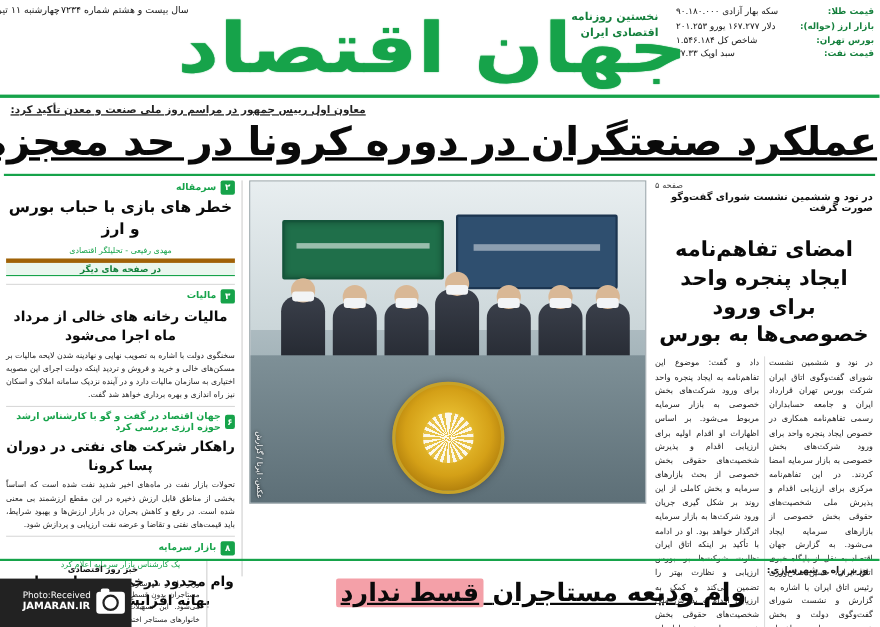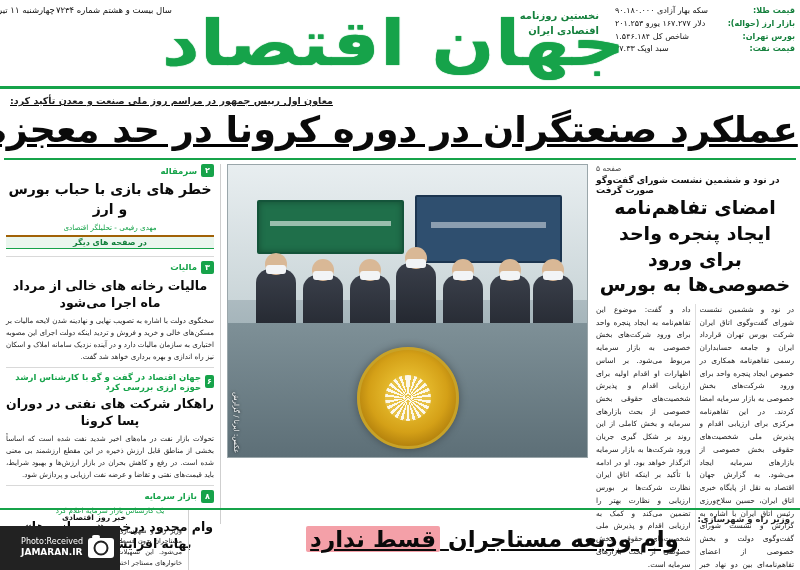--- a/index.html
+++ b/index.html
@@ -116,21 +116,21 @@
     gap:4px;
     border-right:1px solid #cfcfcf;
     padding-right:6px;
   }
 
   
   .side-note{
     font-size:7.5px;color:#444;text-align:left;margin-bottom:2px;
   }
   .kicker2{
-    font-size:9px;color:#111;text-align:left;margin-bottom:0;font-weight:bold;
+    font-size:9px;color:#111;text-align:right;margin-bottom:20px;font-weight:bold;
   }
   .title2{
     font-size:19px;font-weight:bold;line-height:1.35;text-align:center;color:#0a0a0a;
     margin-bottom:6px;
   }
   .body-text{
     font-size:7.4px;line-height:1.72;color:#1a1a1a;text-align:justify;
     column-count:2;column-gap:9px;
     column-rule:1px solid #ddd;
   }
@@ -222,21 +222,21 @@
     margin-bottom:3px;
   }
   .lbox-title.big{font-size:14px;}
   .lbox-sub{
     font-size:7.2px;color:#16a34a;text-align:center;margin-bottom:3px;
   }
   .lbox-text{
     font-size:7.1px;line-height:1.7;color:#222;text-align:justify;
   }
   .more-head{
-    background:#eaf6ee;border-top:2px solid #a16207;border-bottom:1px solid #16a34a;
+    background:#eaf6ee;border-top:4px solid #a16207;border-bottom:1px solid #16a34a;
     color:#15803d;font-size:8px;font-weight:bold;text-align:center;padding:1px 0;margin:3px 0;
   }
 
   
   .bottom{
     position:absolute;left:0;right:0;bottom:0;height:60px;
     border-top:2px solid #16a34a;
     display:flex;direction:rtl;align-items:stretch;
   }
   .bot-right{

